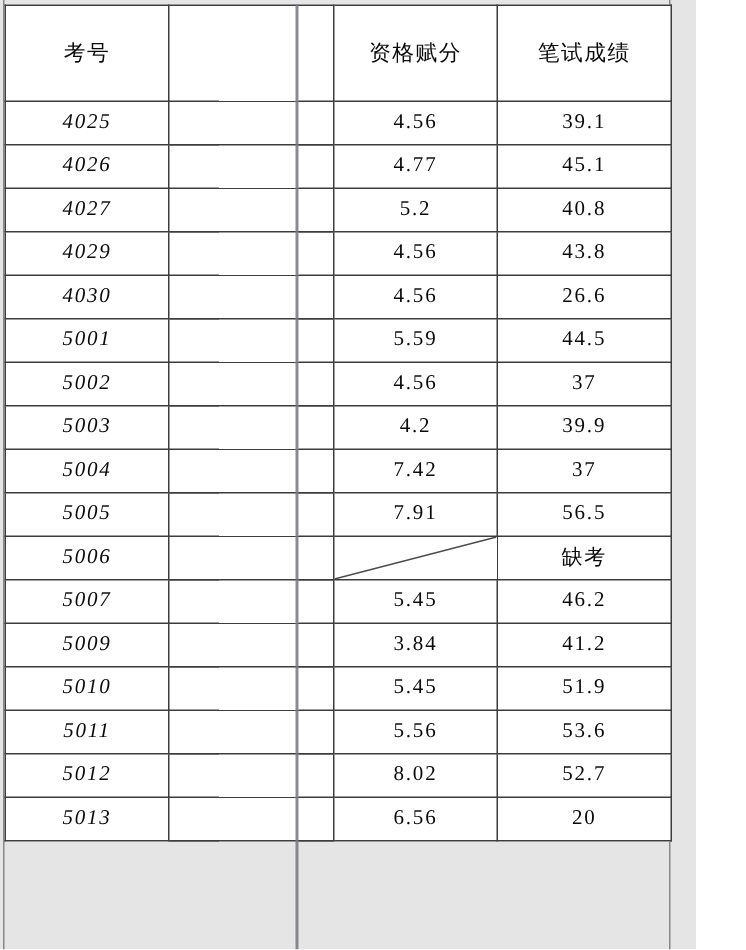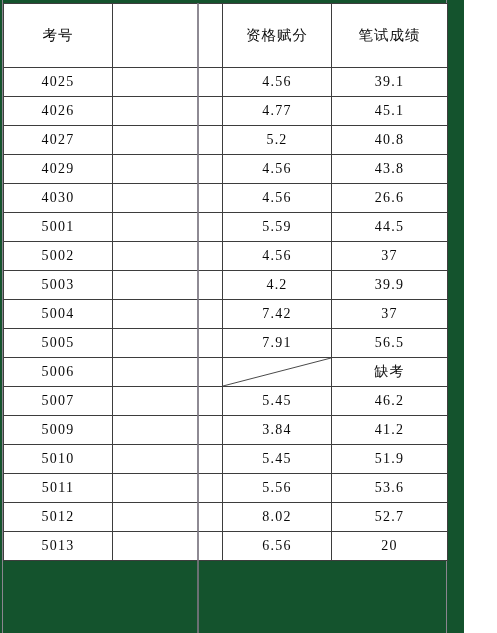--- a/index.html
+++ b/index.html
@@ -12,21 +12,21 @@
     height: 633px;
     overflow: hidden;
     font-family: "Liberation Serif", "DejaVu Serif", serif;
     -webkit-font-smoothing: none;
   }
 
   #sheet {
     position: relative;
     width: 464px;
     height: 633px;
-    background: #14532d;
+    background: #e5e5e5;
   }
 
   
   #grid-table {
     position: absolute;
     left: 3px;
     top: 3px;
     width: 444px;
     border-collapse: collapse;
     table-layout: fixed;
@@ -64,20 +64,21 @@
   
   tr.data-row td {
     height: 28px;
     font-size: 14px;
     letter-spacing: 1.2px;
   }
 
   td.cell-id {
     font-size: 14px;
     letter-spacing: 1.5px;
+    font-style: italic;
   }
   td.cell-num {
     font-size: 14px;
     letter-spacing: 1.2px;
   }
   td.cell-han {
     font-family: Liberation Sans, sans-serif;
     font-size: 14px;
     letter-spacing: 1px;
   }

